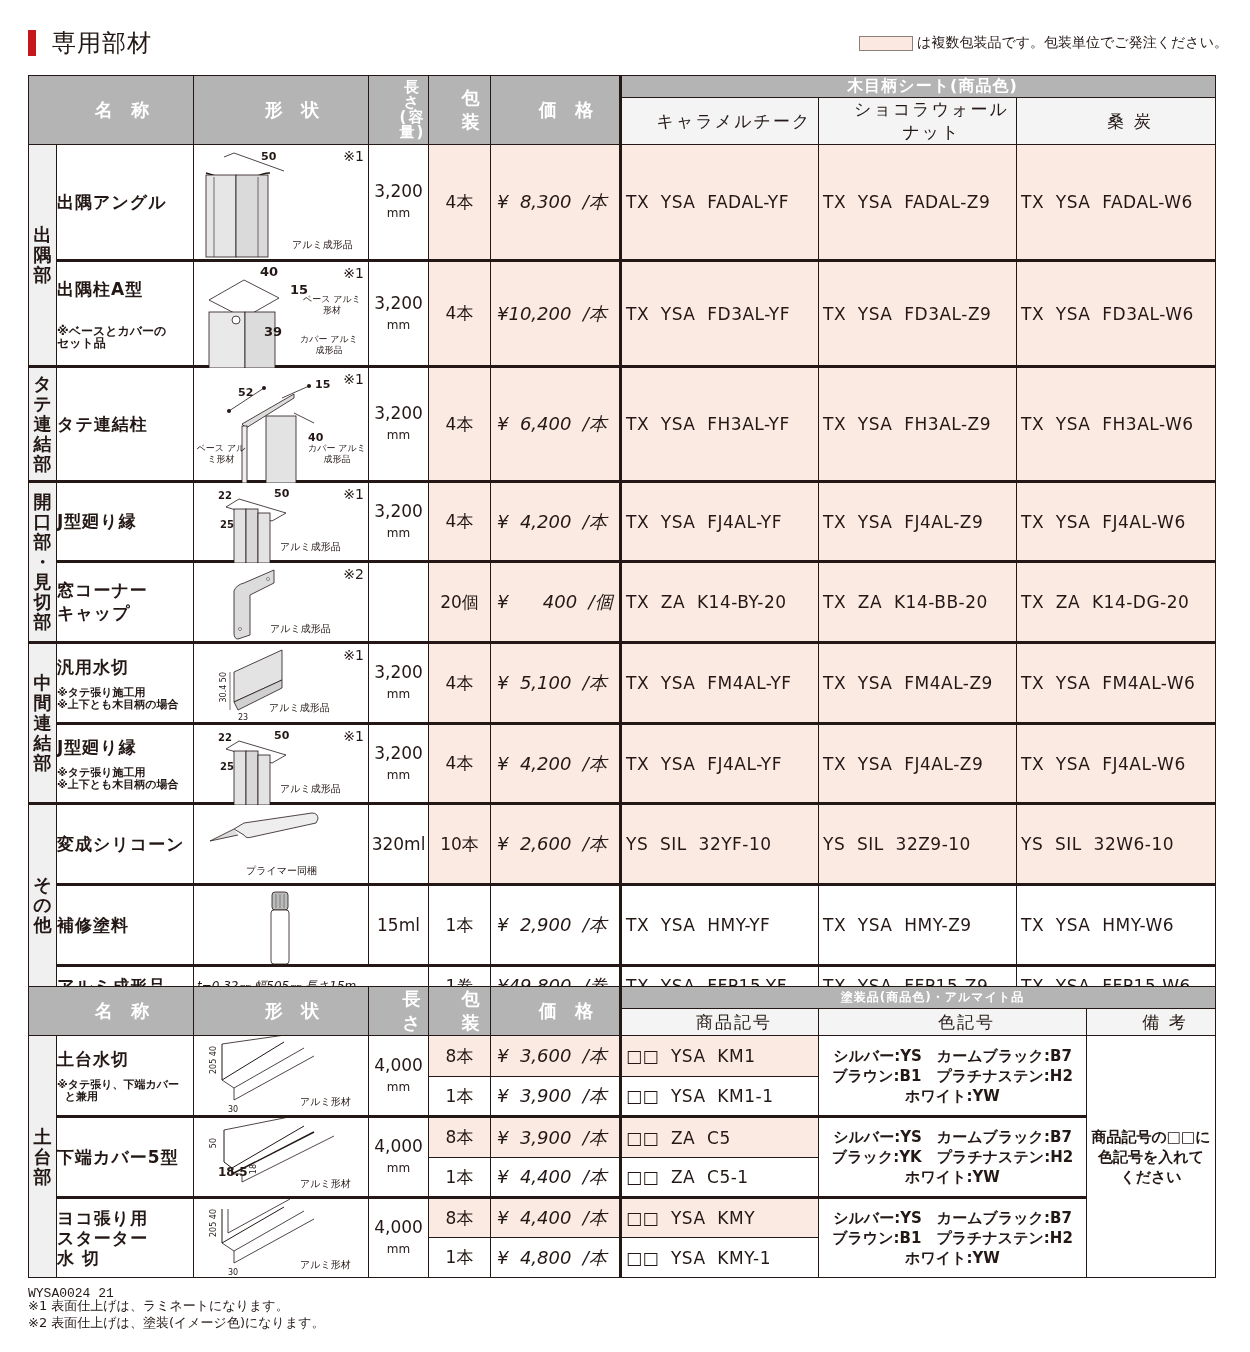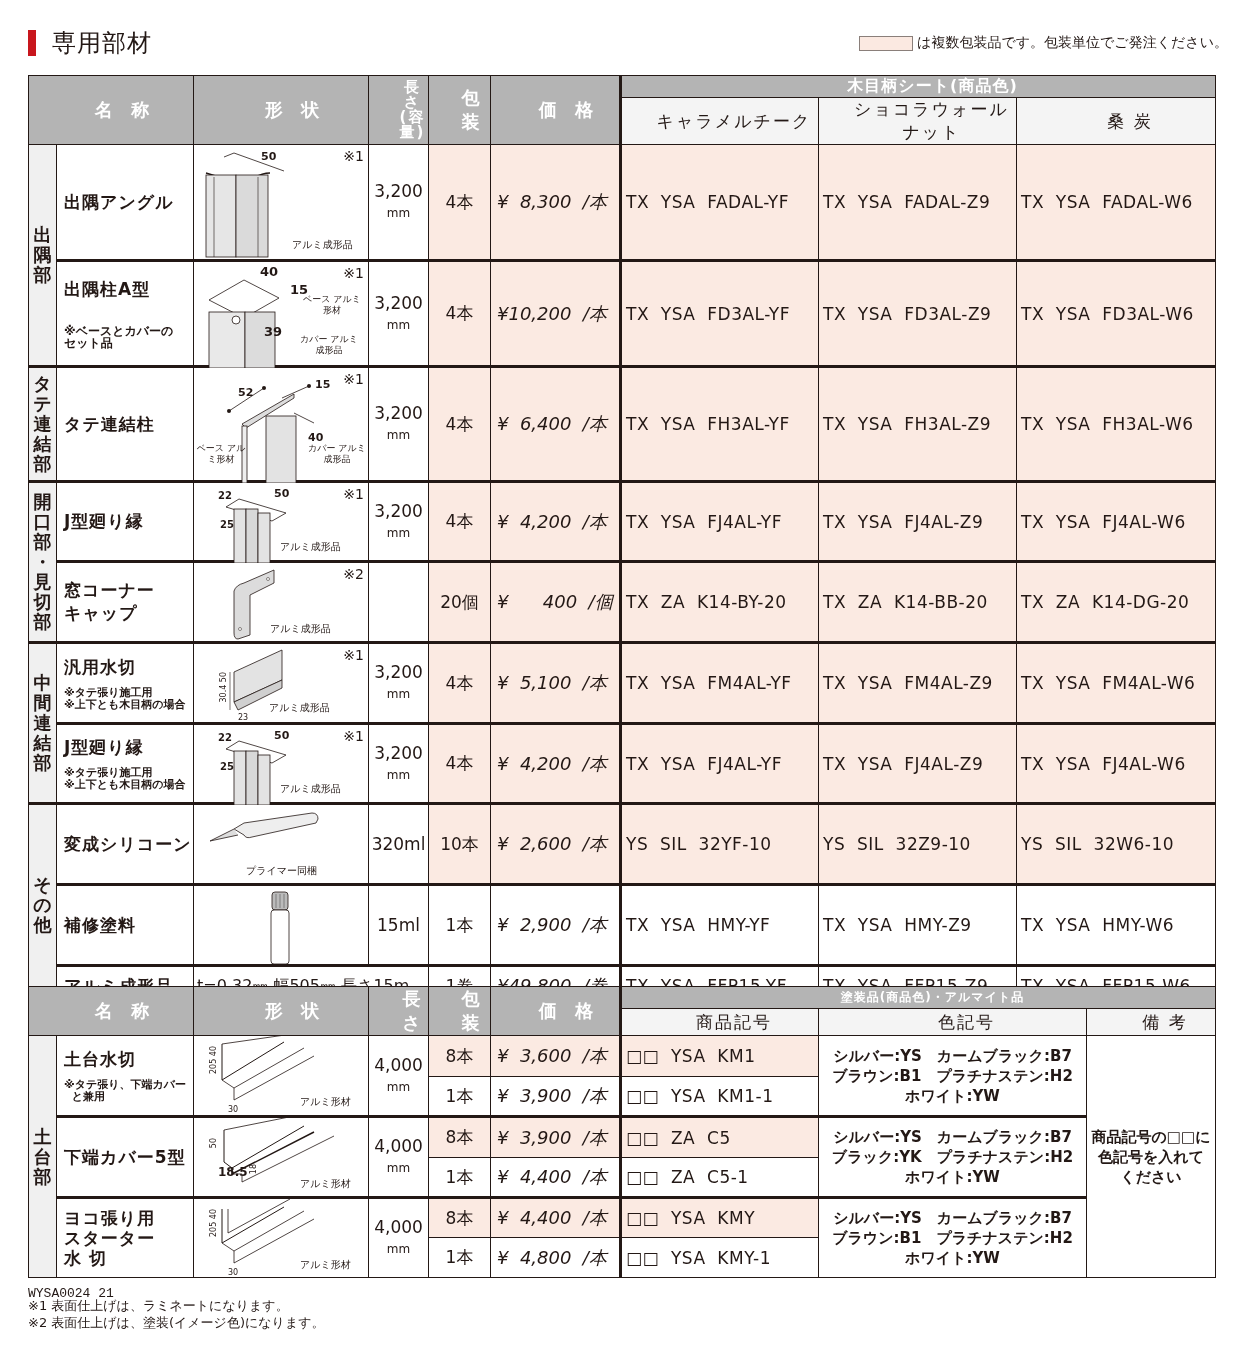--- a/index.html
+++ b/index.html
@@ -13,21 +13,21 @@
   .legend { position: absolute; right: 22px; top: 34px; display: flex; align-items: center; font-size: 14px; }
   .legend-swatch { width: 54px; height: 15px; background: #fbe9e1; border: 1px solid #8a7f7a; margin-right: 4px; }
 
   table { position: absolute; left: 28px; width: 1187px; border-collapse: collapse; table-layout: fixed; }
   td, th { border: 1px solid #231815; font-weight: normal; vertical-align: middle; }
   th { background: #b4b4b4; color: #ffffff; font-size: 18px; font-weight: bold; letter-spacing: 6px; text-align: center; padding-left: 28px; }
   th.sub { background: #f4f4f4; color: #231815; font-size: 17px; letter-spacing: 2px; font-weight: normal; border-top: 1px solid #231815; }
   th.sm { font-size: 15px; line-height: 15px; letter-spacing: 2px; }
   .group { background: #f0f0f0; font-size: 18px; font-weight: bold; text-align: center; line-height: 20px; }
   .group span { display: block; }
-  .name { padding-left: 7px; font-size: 17px; font-weight: bold; letter-spacing: 1px; }
+  .name { padding-left: 0; font-size: 17px; font-weight: bold; letter-spacing: 1px; }
   .name .note { display: block; font-size: 11px; line-height: 12px; font-weight: bold; margin-top: 8px; letter-spacing: 0; }
   .shape { position: relative; padding: 0; }
   .len { text-align: center; font-size: 17px; line-height: 22px; }
   .len small { display: block; font-size: 12px; }
   .pk { text-align: center; font-size: 17px; }
   .price { font-size: 18px; padding-left: 6px; white-space: pre; font-style: italic; }
   .code { font-size: 17px; padding-left: 4px; letter-spacing: 0.5px; white-space: pre; }
   .pink { background: #fbeae2; }
   .thick-top td { border-top: 3px solid #231815; }
   .vsep { border-left: 3px solid #231815 !important; }
@@ -316,21 +316,21 @@
     <td class="len">15ml</td>
     <td class="pk">1本</td>
     <td class="price">¥  2,900  /本</td>
     <td class="code vsep">TX  YSA  HMY-YF</td>
     <td class="code">TX  YSA  HMY-Z9</td>
     <td class="code">TX  YSA  HMY-W6</td>
   </tr>
 
   <tr style="height:40px" class="thick-top">
     <td class="name">アルミ成形品</td>
-    <td colspan="2" style="font-size:16px;padding-left:3px;white-space:nowrap;">t=0.32㎜ 幅505㎜ 長さ15m</td>
+    <td colspan="2" style="font-size:12px;padding-left:3px;white-space:nowrap;font-style:italic;">t=0.32㎜ 幅505㎜ 長さ15m</td>
     <td class="pk">1巻</td>
     <td class="price">¥49,800  /巻</td>
     <td class="code vsep">TX  YSA  FFP15-YF</td>
     <td class="code">TX  YSA  FFP15-Z9</td>
     <td class="code">TX  YSA  FFP15-W6</td>
   </tr>
 </tbody>
   </table>
 
 <table style="top:986px;">

